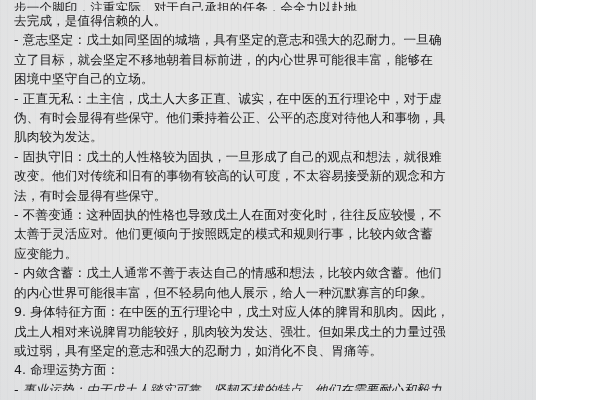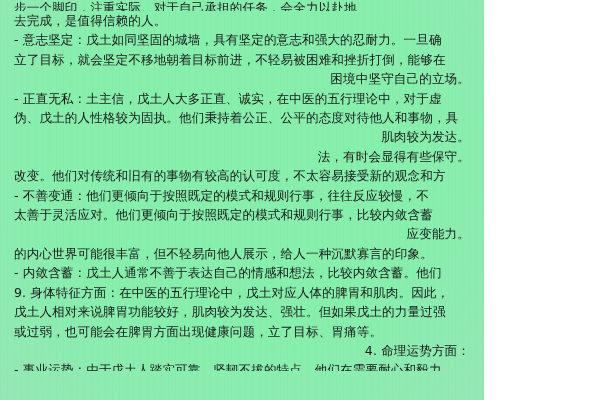--- a/index.html
+++ b/index.html
@@ -8,25 +8,25 @@
   }
   body {
     width: 600px;
     height: 400px;
     overflow: hidden;
     background: #ffffff;
     font-family: "DejaVu Sans", "Liberation Sans", sans-serif;
   }
   .page {
     position: relative;
-    width: 484px;
+    width: 536px;
     height: 400px;
     box-sizing: border-box;
     padding: 2px 14px 0 14px;
-    background: #86efac;
+    background: #e5e5e5;
     overflow: hidden;
   }
   
   .page::before {
     content: "";
     position: absolute;
     inset: 0;
     pointer-events: none;
     background:
       repeating-linear-gradient(90deg,
@@ -52,53 +52,55 @@
     padding: 0;
     font-size: 12.6px;
     line-height: 19.4px;
     color: #18181a;
     letter-spacing: 0.1px;
     white-space: pre-wrap;
     text-align: justify;
     text-justify: inter-character;
   }
   p.center {
-    text-align: right;
+    text-align: left;
   }
   p.clipped-top {
     
     height: 13px;
     overflow: hidden;
     line-height: 19.4px;
     margin-top: -4px;
   }
   p.clipped-bottom {
     height: 11px;
     overflow: hidden;
+    font-style: italic;
   }
 </style>
 </head>
 <body>
 
 <div class="page">
   <div class="doc">
     <p class="line clipped-top">步一个脚印，注重实际。对于自己承担的任务，会全力以赴地</p>
     <p class="line">去完成，是值得信赖的人。</p>
     <p class="line">- 意志坚定：戊土如同坚固的城墙，具有坚定的意志和强大的忍耐力。一旦确</p>
-    <p class="line">立了目标，就会坚定不移地朝着目标前进，不轻易被困难和挫折打倒，能够在</p>
+    <p class="line">立了目标，就会坚定不移地朝着目标前进，的内心世界可能很丰富，能够在</p>
     <p class="line center">困境中坚守自己的立场。</p>
     <p class="line">- 正直无私：土主信，戊土人大多正直、诚实，在中医的五行理论中，对于虚</p>
-    <p class="line">伪、戊土的人性格较为固执。他们秉持着公正、公平的态度对待他人和事物，具</p>
+    <p class="line">伪、有时会显得有些保守。他们秉持着公正、公平的态度对待他人和事物，具</p>
     <p class="line center">肌肉较为发达。</p>
+    <p class="line">- 固执守旧：戊土的人性格较为固执，一旦形成了自己的观点和想法，就很难</p>
+    <p class="line">改变。他们对传统和旧有的事物有较高的认可度，不太容易接受新的观念和方</p>
     <p class="line center">法，有时会显得有些保守。</p>
-    <p class="line">改变。他们对传统和旧有的事物有较高的认可度，不太容易接受新的观念和方</p>
-    <p class="line">- 不善变通：他们更倾向于按照既定的模式和规则行事，往往反应较慢，不</p>
+    <p class="line">- 不善变通：这种固执的性格也导致戊土人在面对变化时，往往反应较慢，不</p>
     <p class="line">太善于灵活应对。他们更倾向于按照既定的模式和规则行事，比较内敛含蓄</p>
     <p class="line center">应变能力。</p>
+    <p class="line">- 内敛含蓄：戊土人通常不善于表达自己的情感和想法，比较内敛含蓄。他们</p>
     <p class="line">的内心世界可能很丰富，但不轻易向他人展示，给人一种沉默寡言的印象。</p>
-    <p class="line">- 内敛含蓄：戊土人通常不善于表达自己的情感和想法，比较内敛含蓄。他们</p>
     <p class="line">9. 身体特征方面：在中医的五行理论中，戊土对应人体的脾胃和肌肉。因此，</p>
     <p class="line">戊土人相对来说脾胃功能较好，肌肉较为发达、强壮。但如果戊土的力量过强</p>
-    <p class="line">或过弱，也可能会在脾胃方面出现健康问题，立了目标、胃痛等。</p>
+    <p class="line">或过弱，具有坚定的意志和强大的忍耐力，如消化不良、胃痛等。</p>
     <p class="line center">4. 命理运势方面：</p>
     <p class="line clipped-bottom">- 事业运势：由于戊土人踏实可靠、坚韧不拔的特点，他们在需要耐心和毅力</p>
   </div>
 </div>
 
 </body></html>

